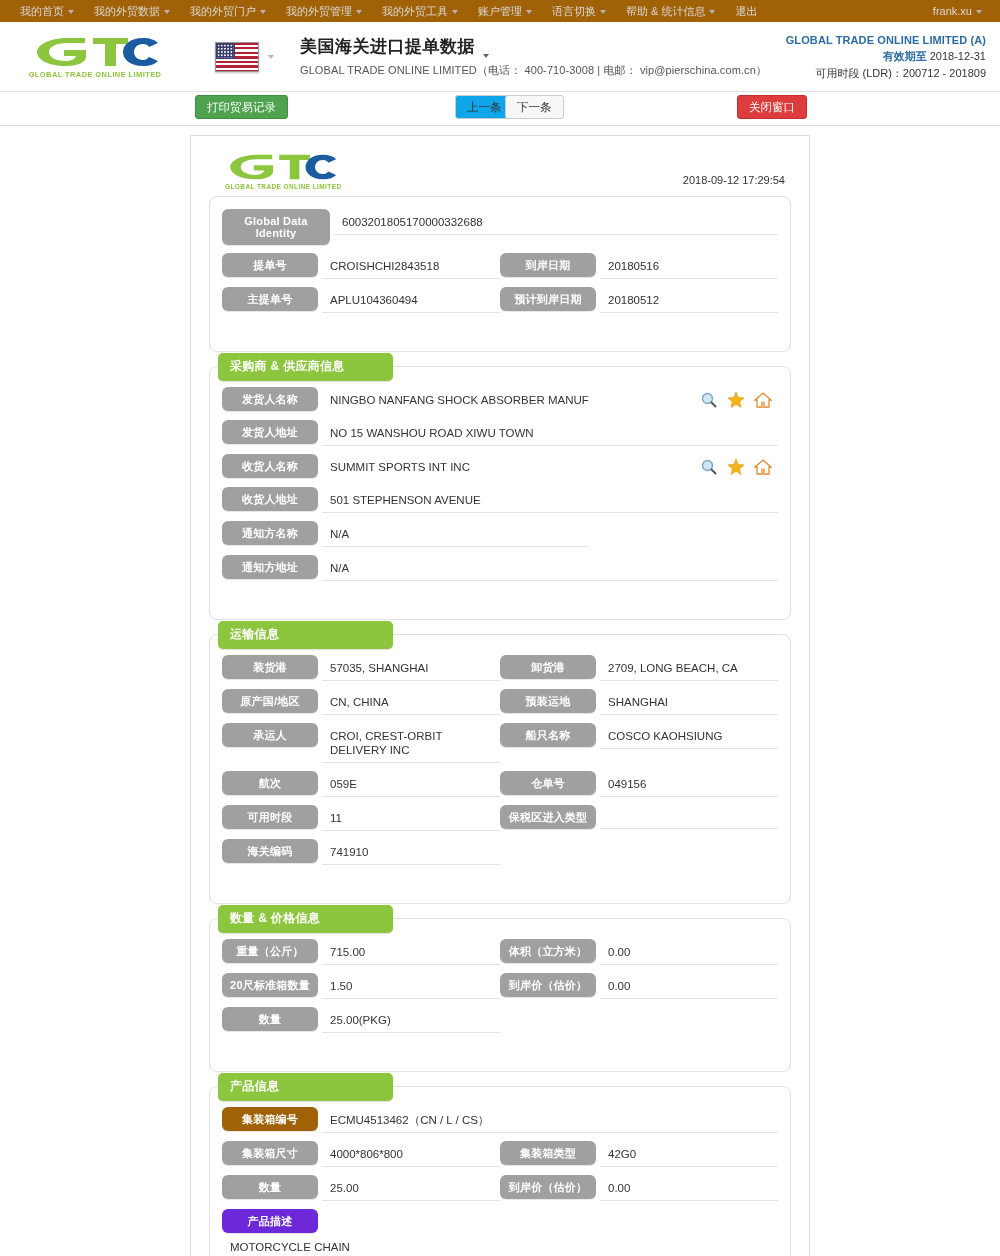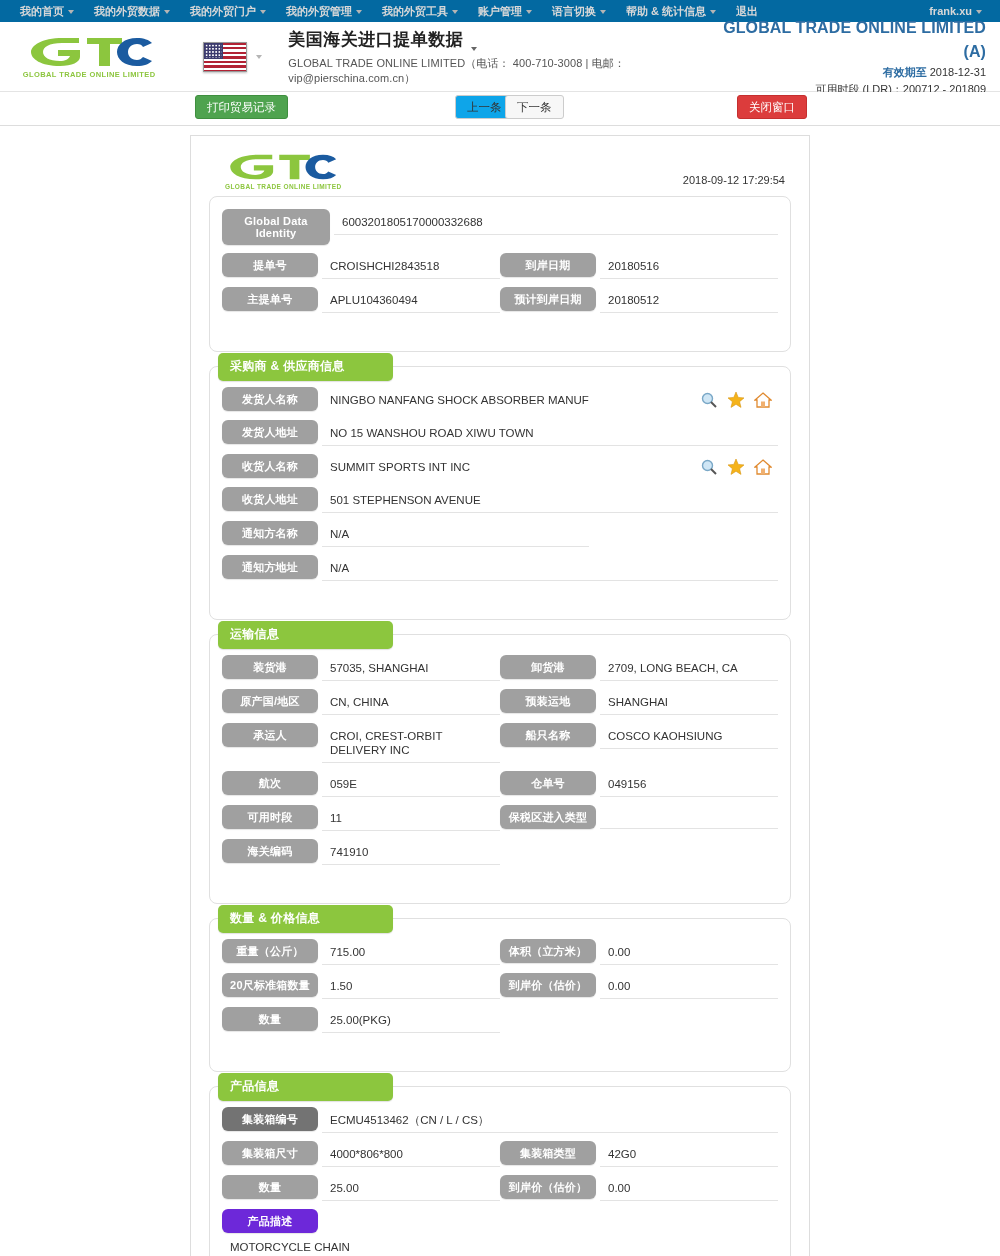--- a/index.html
+++ b/index.html
@@ -6,29 +6,28 @@
   html, body {
     margin: 0; padding: 0;
     width: 1000px;
     background: #ffffff;
     font-family: "Liberation Sans", "DejaVu Sans", sans-serif;
     -webkit-font-smoothing: antialiased;
   }
 
   
   .topnav {
-    background: #0369a1;
+    background: #a16207;
     height: 22px;
     display: flex;
     align-items: center;
     padding: 0 10px;
     color: #cfcfcf;
     font-size: 11px;
     position: relative;
-    font-weight: bold;
   }
   .topnav .nav-item {
     color: #d8d8d8;
     padding: 0 10px;
     white-space: nowrap;
     line-height: 22px;
     cursor: pointer;
   }
   .caret-down {
     display: inline-block;
@@ -87,21 +86,21 @@
     font-size: 17px; font-weight: bold; color: #222; letter-spacing: .5px;
   }
   .title-caret { margin-left: 8px; border-top-color: #666; }
   .subtitle {
     font-size: 11px; color: #555; margin-top: 5px; letter-spacing: .1px;
   }
 
   .header-right {
     margin-left: auto; text-align: right; line-height: 1.5;
   }
-  .hr-company { font-size: 16px; color: #2d6ca2; font-weight: bold; letter-spacing: .1px; }
+  .hr-company { font-size: 11px; color: #2d6ca2; font-weight: bold; letter-spacing: .1px; }
   .hr-line { font-size: 11px; color: #333; }
   .hr-line .blue { color: #2d6ca2; font-weight: bold; }
 
   
   .toolbar {
     background: #fff;
     border-bottom: 1px solid #ddd;
     height: 34px;
     position: relative;
   }
@@ -185,21 +184,21 @@
     text-align: center;
     border-radius: 6px;
     padding: 6px 4px;
     width: 96px;
     min-width: 96px;
     line-height: 12px;
     box-shadow: 0 1px 1px rgba(0,0,0,.10);
     letter-spacing: .2px;
   }
   .lbl.gdi { background: #a0a0a0; width: 108px; min-width: 108px; }
-  .lbl.orange { background: #737373; }
+  .lbl.orange { background: #a16207; }
   .lbl.green { background: #6d28d9; }
 
   .val {
     flex: 1;
     font-size: 11.5px;
     color: #333;
     border-bottom: 1px solid #e3e3e3;
     padding: 6px 4px 5px 8px;
     min-height: 24px;
     line-height: 14px;

